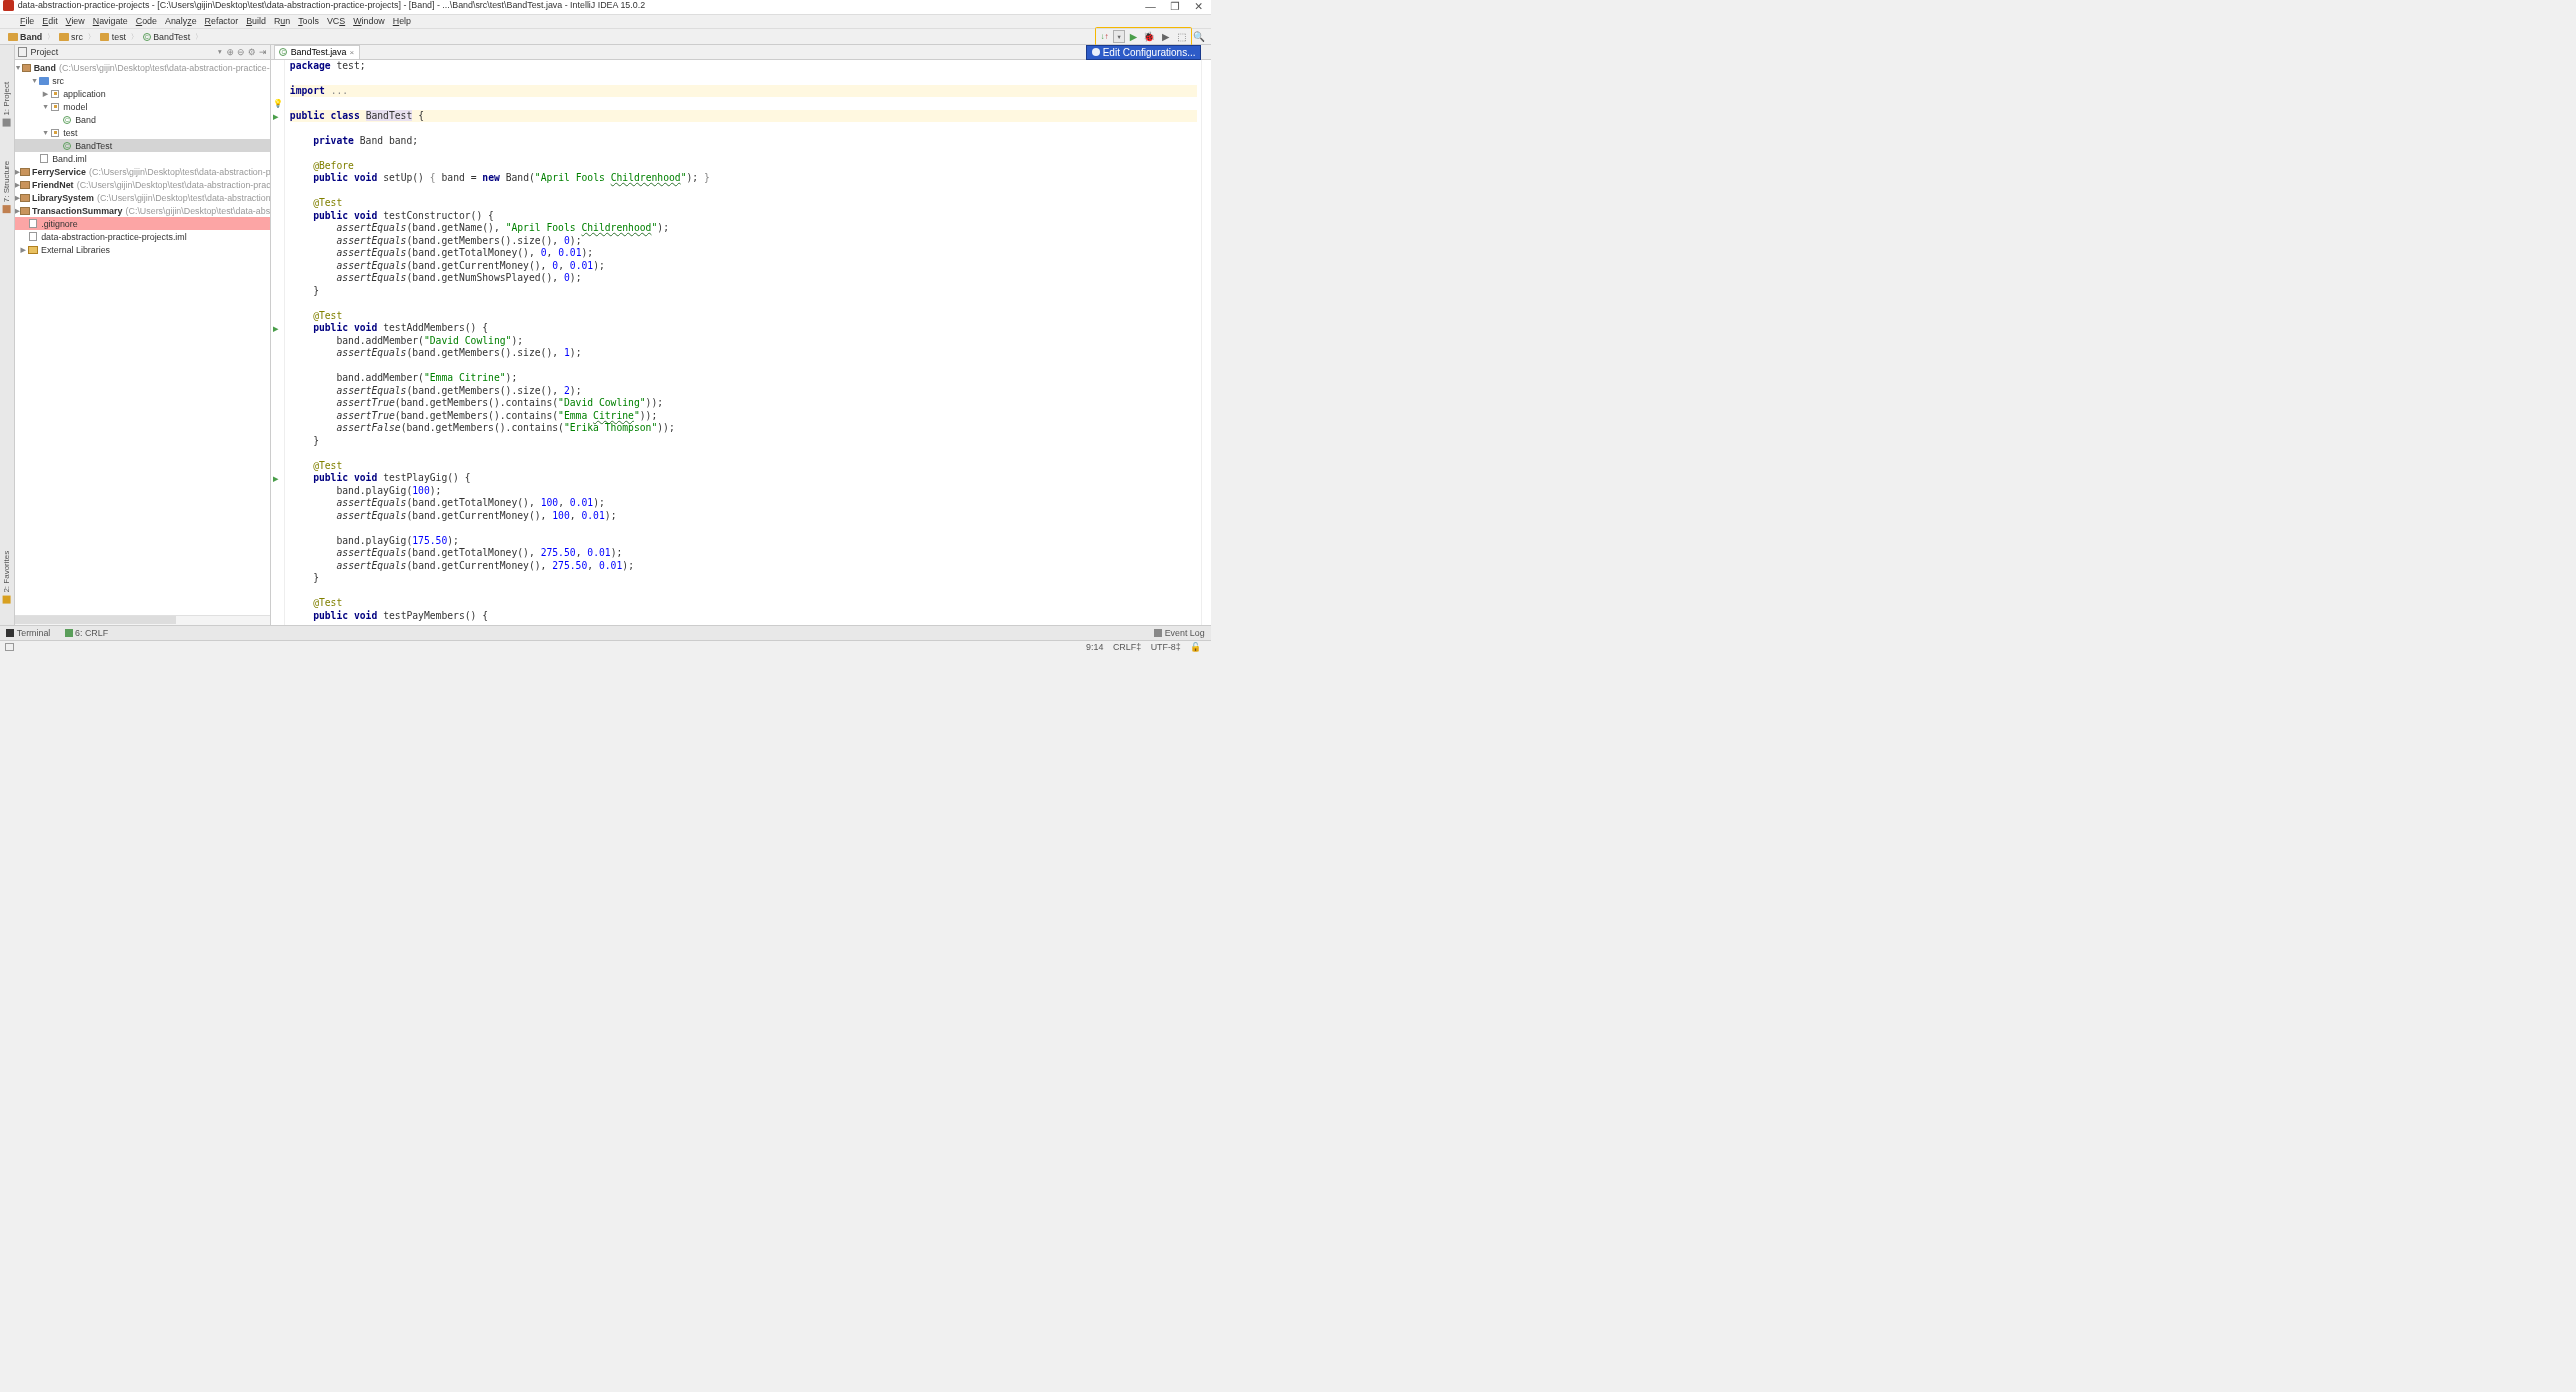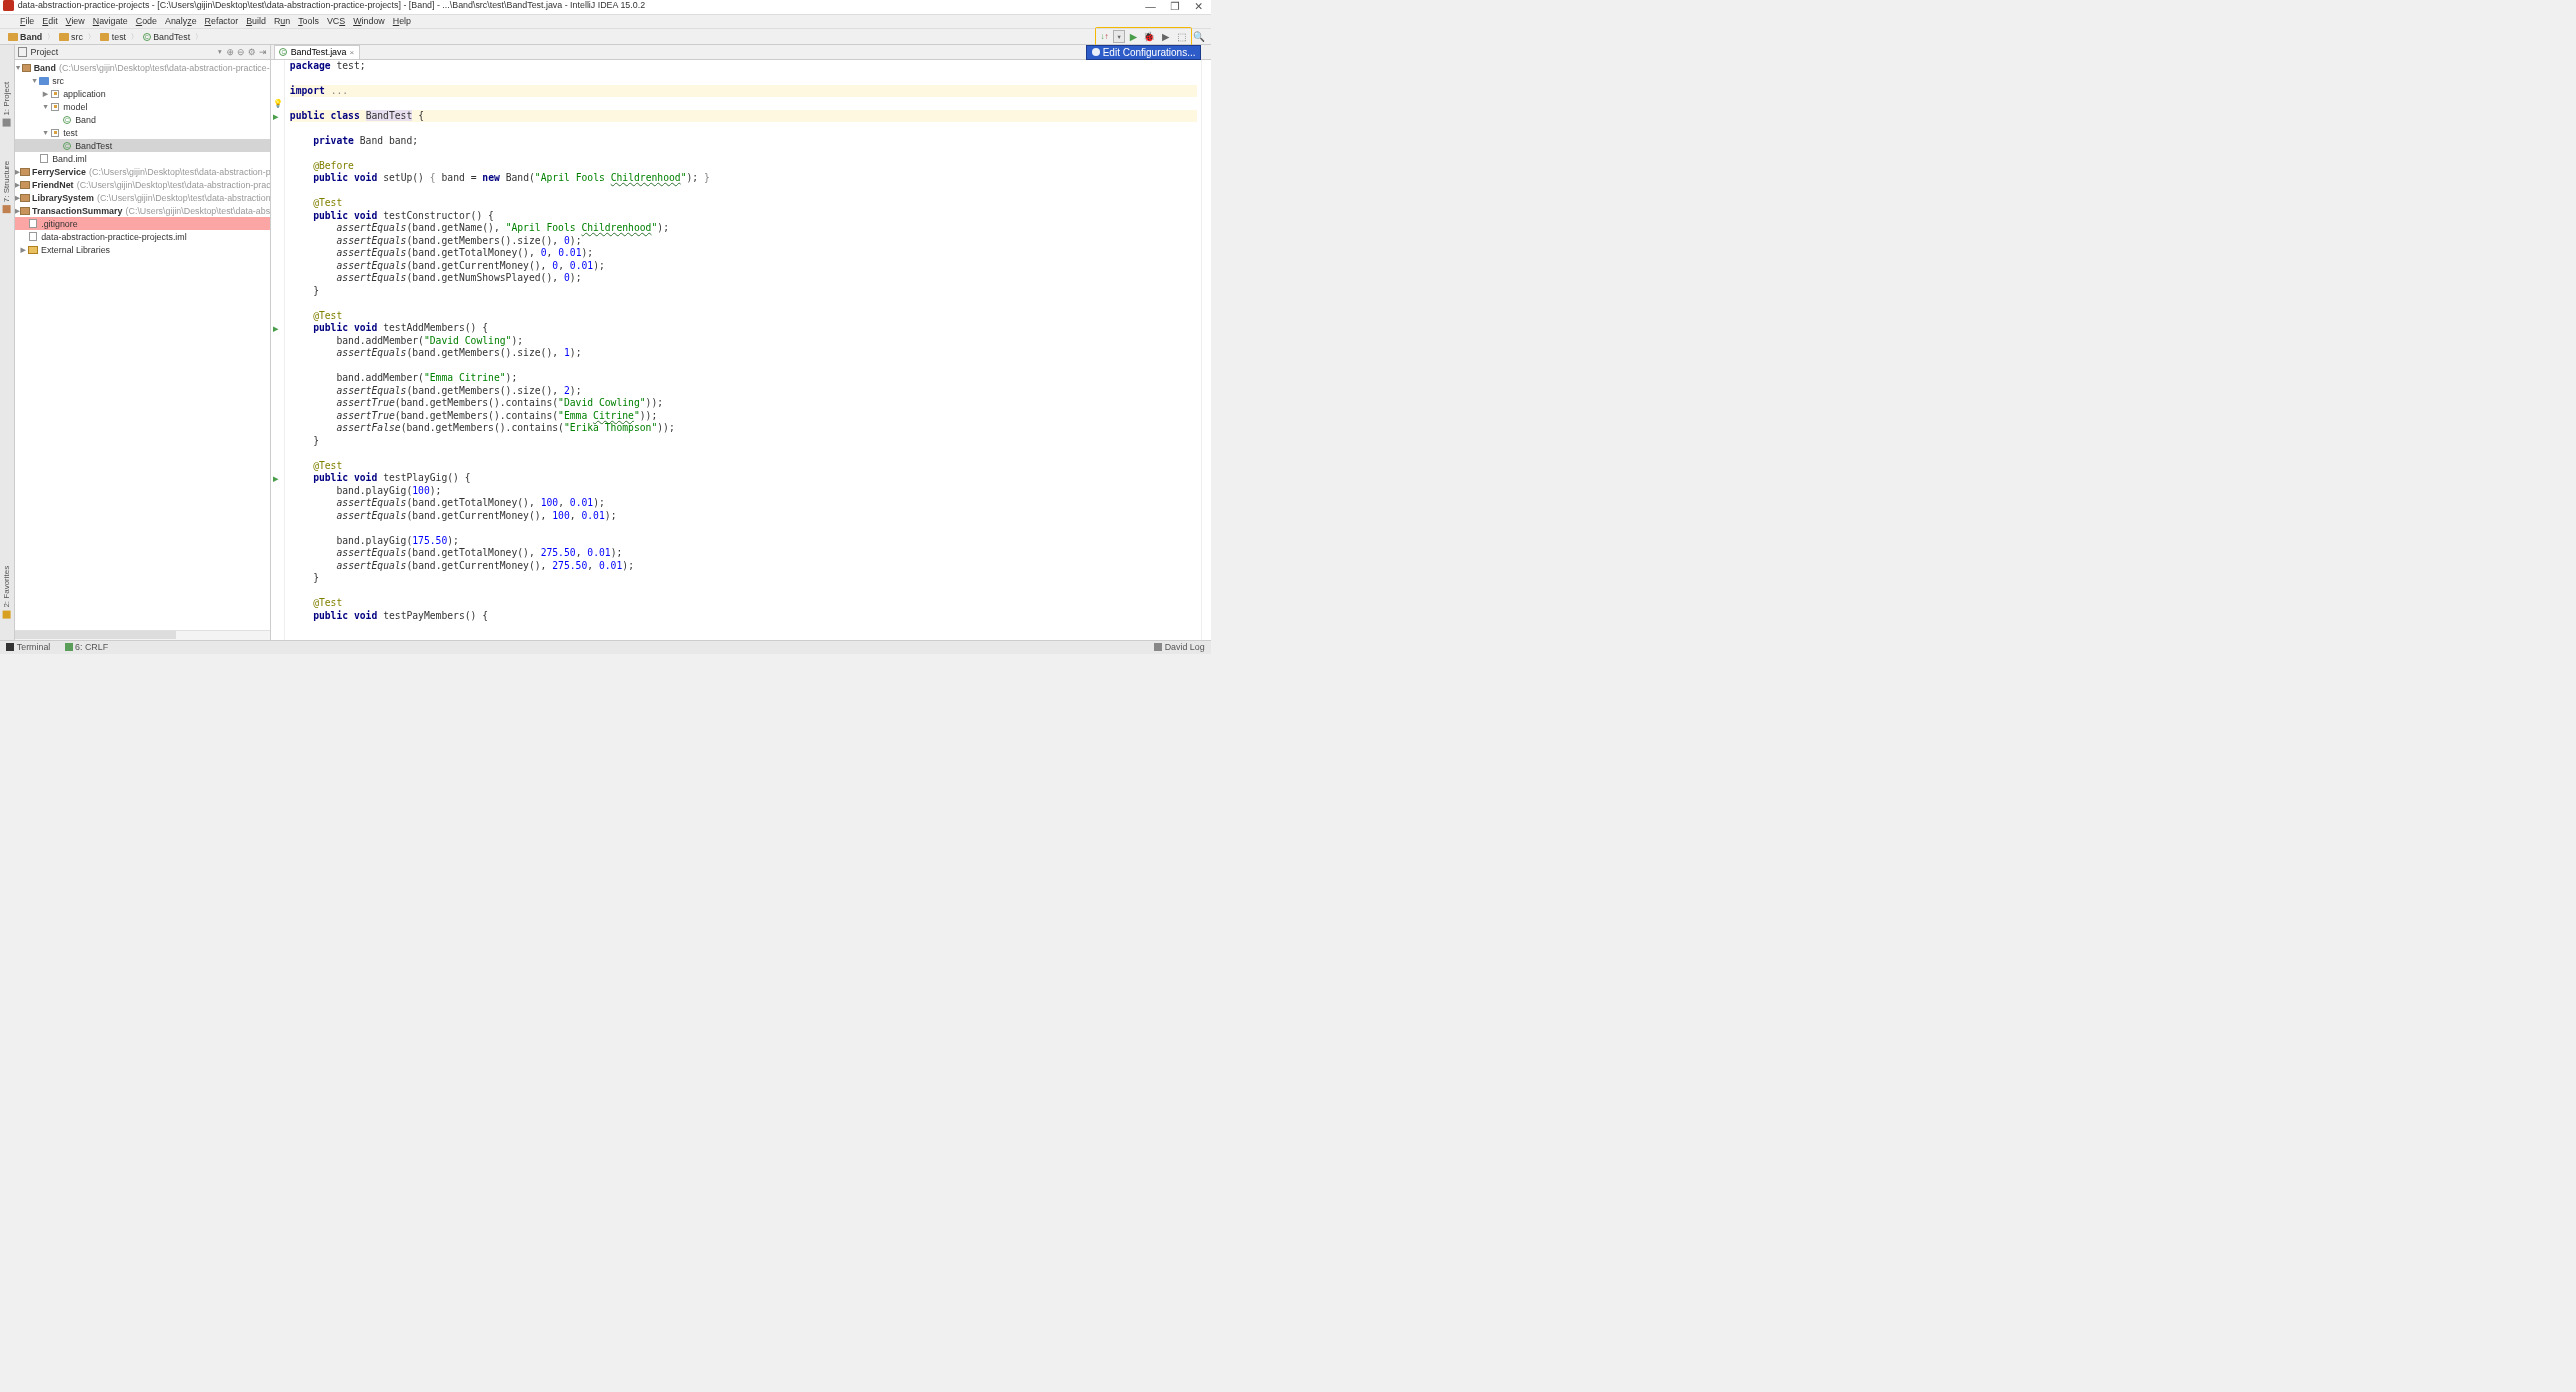--- a/index.html
+++ b/index.html
@@ -379,18 +379,26 @@
         <span class="tiny-icon" style="background:#333;"></span>
         <span>Terminal</span>
       </div>
     <div class="tool">
         <span class="tiny-icon" style="background:#5a9e5a;"></span>
         <span>6: CRLF</span>
       </div>
     <div class="spacer"></div>
     <div class="tool">
         <span class="tiny-icon" style="background:#888;"></span>
-        <span>David Log</span>
-      </div>
-  </div>
-
+        <span>Event Log</span>
+      </div>
+  </div>
+
+  <div class="statusbar">
+    <span style="width:9.7px;height:8px;border:0.8px solid #999;"></span>
+    <div class="spacer"></div>
+    <span class="seg">9:14</span>
+    <span class="seg"><span>CRLF</span>‡</span>
+    <span class="seg"><span>UTF-8</span>‡</span>
+    <span class="seg">🔓</span>
+  </div>
 </div>
 
 
 </body></html>

